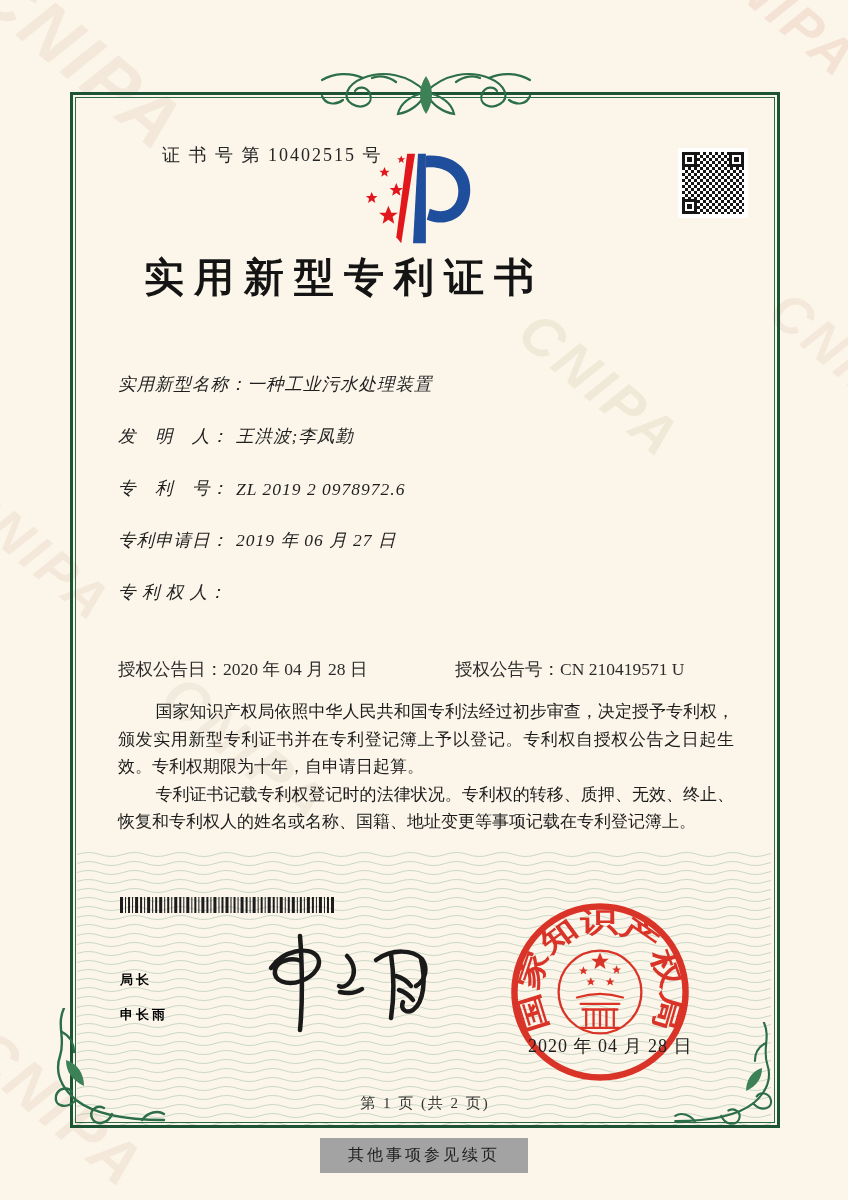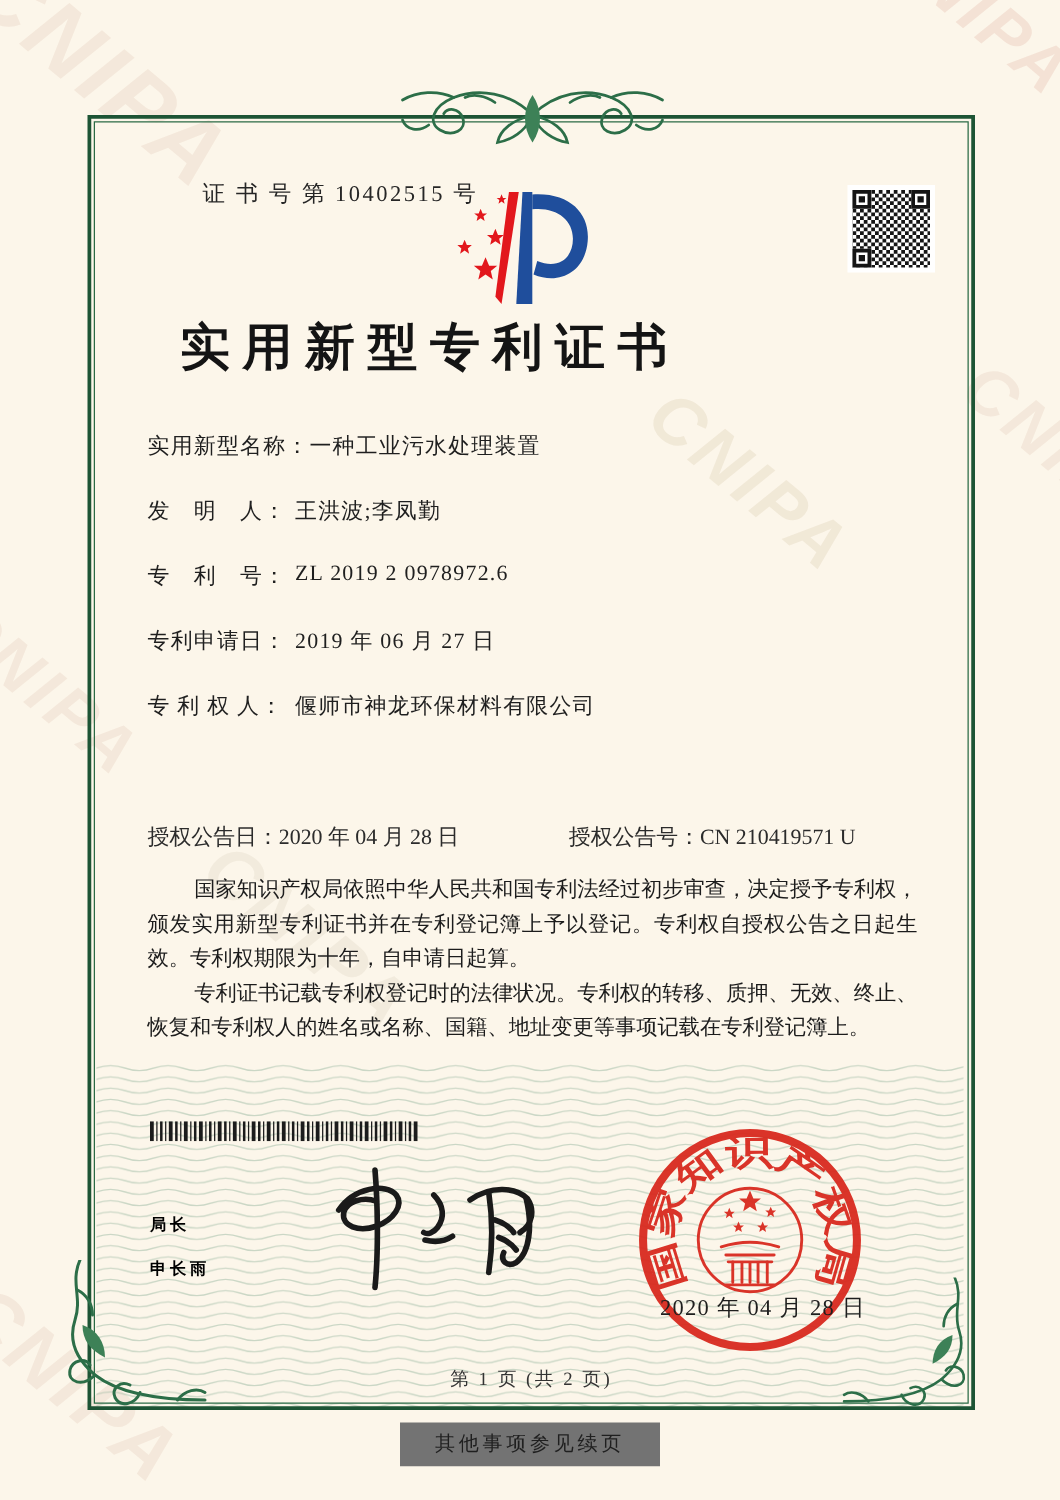--- a/index.html
+++ b/index.html
@@ -47,39 +47,39 @@
   }
   .finder{position:absolute;width:15px;height:15px;border:3px solid #151515;background:#fff;box-sizing:border-box;}
   .finder::after{content:"";position:absolute;left:2px;top:2px;width:5px;height:5px;background:#151515;}
   .f-tl{left:4px;top:4px;} .f-tr{right:4px;top:4px;} .f-bl{left:4px;bottom:4px;}
   .title{
     position:absolute;left:0;top:250px;width:688px;text-align:center;
     font-size:40px;font-weight:700;letter-spacing:10px;color:#141414;z-index:4;
   }
   
   .fields{position:absolute;left:118px;top:344px;width:580px;z-index:4;font-size:17.5px;color:#1f1f1f;}
-  .frow{height:52px;display:flex;align-items:flex-start;}
+  .frow{height:52px;display:flex;align-items:flex-end;font-style:italic;}
   .flabel{display:inline-block;min-width:118px;letter-spacing:1px;}
   .fvalue{letter-spacing:1px;}
   .grant-row{position:absolute;left:118px;top:652px;width:612px;height:34px;z-index:4;font-size:17.5px;display:flex;align-items:center;}
   .grant-no{position:absolute;left:337px;top:0;height:34px;display:flex;align-items:center;}
   
   .paras{position:absolute;left:118px;top:698px;width:616px;z-index:4;
     font-size:17px;line-height:27.5px;text-align:justify;color:#1c1c1c;}
   .paras p{margin:0;text-indent:2.2em;}
   
   .barcode{position:absolute;left:120px;top:897px;width:215px;height:16px;z-index:4;}
   .signer{position:absolute;left:120px;top:962px;z-index:4;font-size:13px;line-height:35px;letter-spacing:3px;color:#000000;font-weight:bold;}
   .signature{position:absolute;left:243px;top:928px;width:200px;height:108px;z-index:4;}
   .seal{position:absolute;left:508px;top:900px;width:184px;height:184px;z-index:5;opacity:0.93;}
   .seal-date{position:absolute;left:528px;top:1034px;font-size:18px;letter-spacing:1px;color:#1e1e1e;z-index:6;}
   .page-info{position:absolute;left:70px;top:1094px;width:710px;text-align:center;font-size:15px;letter-spacing:2px;color:#333;z-index:6;}
   .footer-note{
     position:absolute;left:50%;transform:translateX(-50%);top:1138px;
-    background:#737373;padding:7px 28px;font-size:16px;letter-spacing:3px;color:#1f1f1f;z-index:4;
+    background:#a3a3a3;padding:7px 28px;font-size:16px;letter-spacing:3px;color:#1f1f1f;z-index:4;
   }
 </style>
 </head>
 <body>
 
 <span class="wm wm1">CNIPA</span>
 <span class="wm wm2">CNIPA</span>
 <span class="wm wm3">CNIPA</span>
 <span class="wm wm4">CNIPA</span>
 <span class="wm wm5">CNIPA</span>
@@ -174,21 +174,20 @@
   <div class="frow">
     <span class="flabel">专　利　号：</span>
     <span class="fvalue">ZL 2019 2 0978972.6</span>
   </div>
   <div class="frow">
     <span class="flabel">专利申请日：</span>
     <span class="fvalue">2019 年 06 月 27 日</span>
   </div>
   <div class="frow">
     <span class="flabel">专 利 权 人：</span>
-    <span class="fvalue">偃师市神龙环保材料有限公司</span>
   </div>
 </div>
 
 <div class="grant-row">
   <span>授权公告日：</span>
   <span>2020 年 04 月 28 日</span>
   <span class="grant-no">
     <span>授权公告号：</span>
     <span>CN 210419571 U</span>
   </span>

